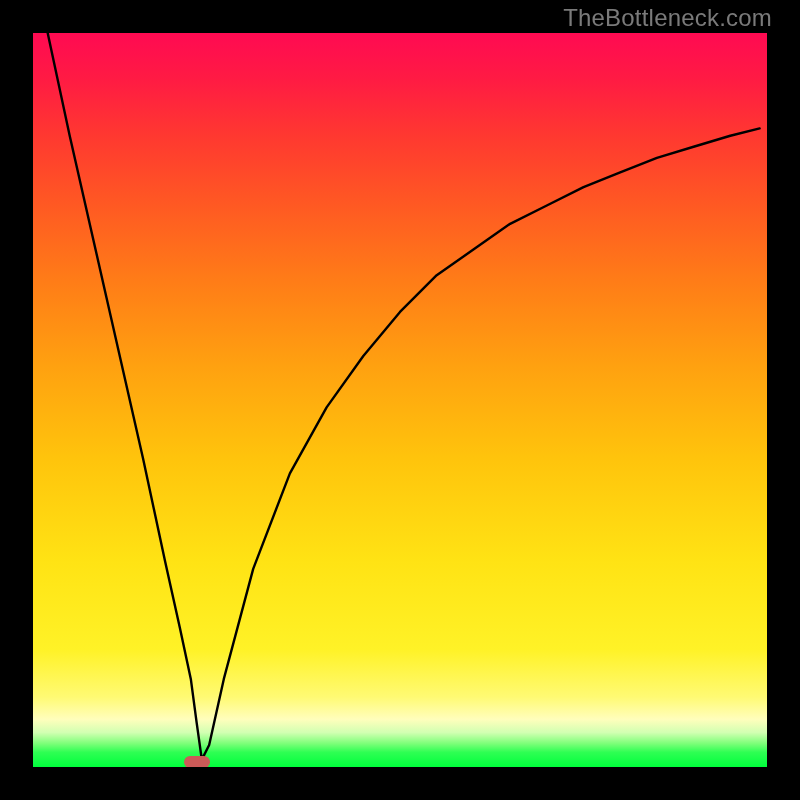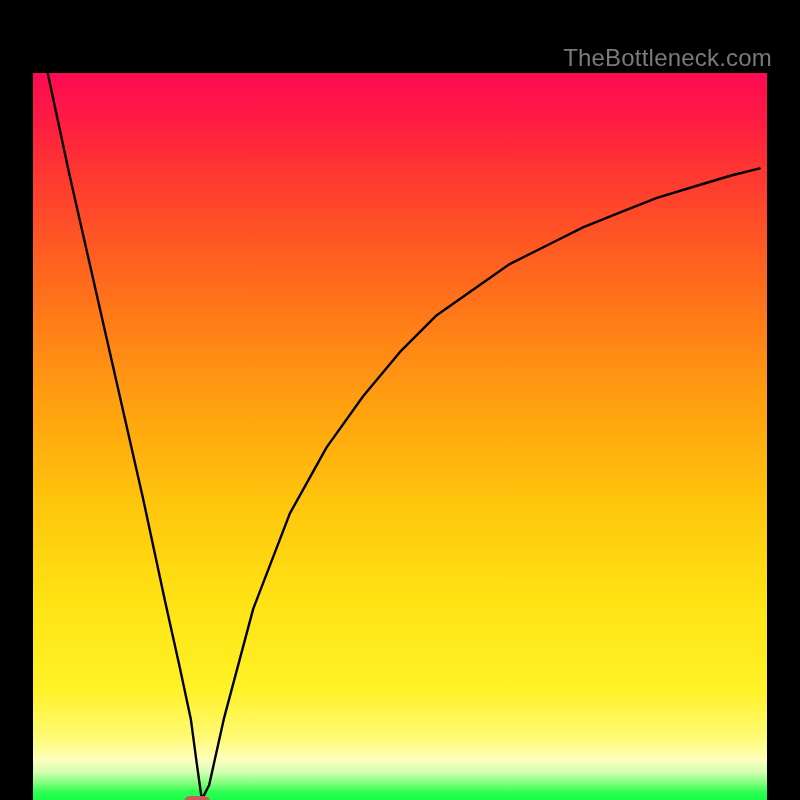--- a/index.html
+++ b/index.html
@@ -9,21 +9,20 @@
     height: 800px;
     background: #000;
     font-family: Arial, Helvetica, sans-serif;
     overflow: hidden;
   }
   .frame {
     position: relative;
     width: 800px;
     height: 704px;
     background: #000;
-    margin-top: 40px;
   }
   .watermark {
     position: absolute;
     top: 4px;
     right: 28px;
     color: #7a7a7a;
     font-size: 24px;
     font-weight: 400;
     letter-spacing: 0.2px;
     z-index: 40;

